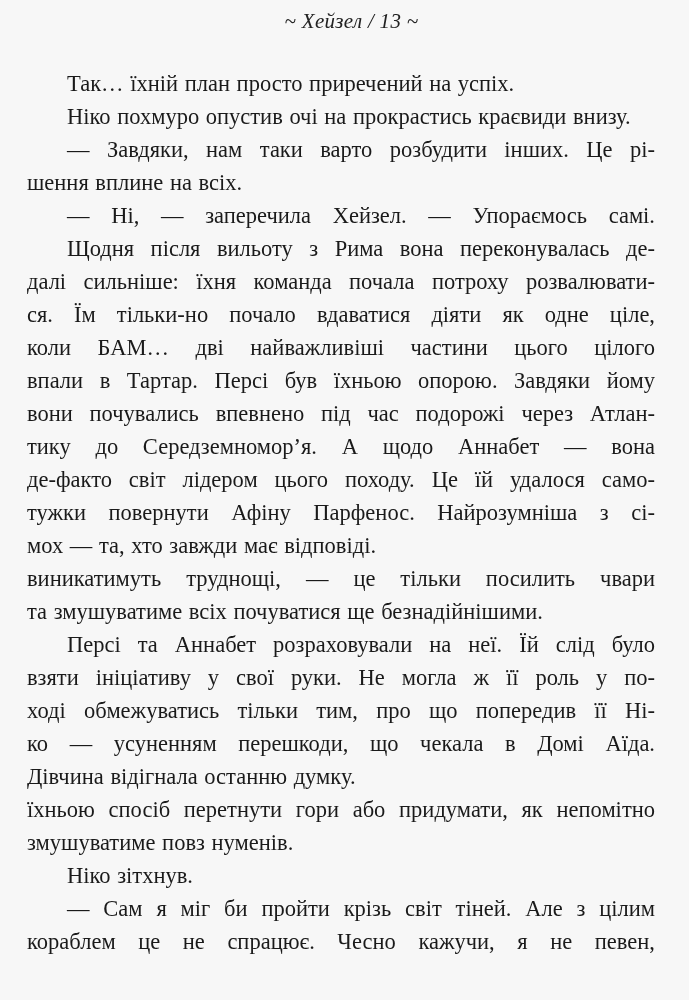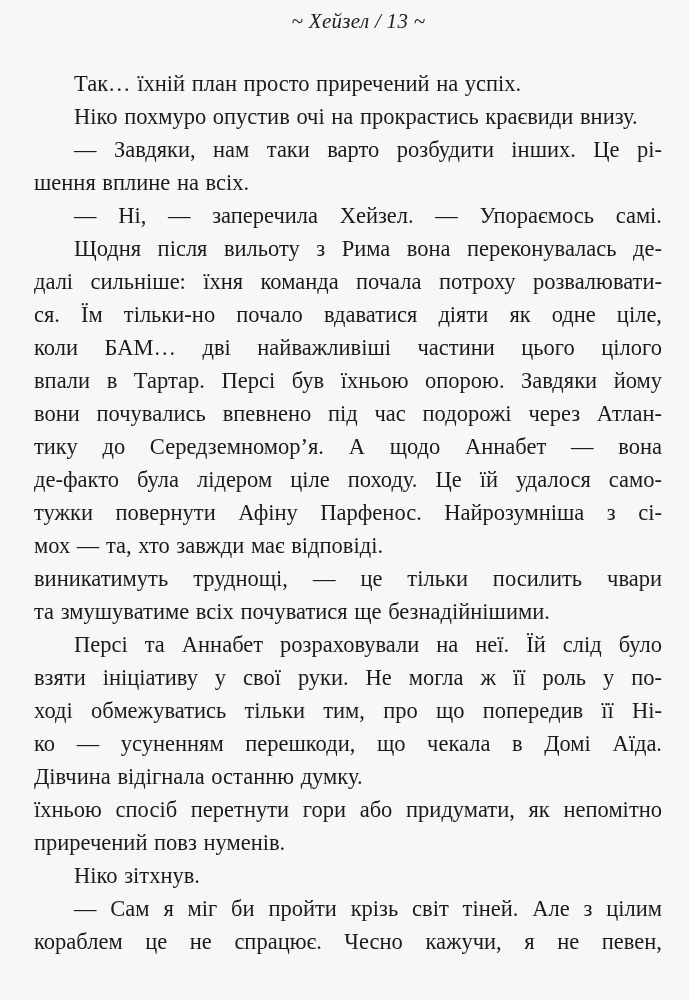--- a/index.html
+++ b/index.html
@@ -10,21 +10,21 @@
     body {
       width: 689px;
       height: 1000px;
       overflow: hidden;
       position: relative;
       color: #1a1a1a;
       font-family: "DejaVu Serif", "Liberation Serif", serif;
     }
     .page {
       position: absolute;
-      left: 14px;
+      left: 7px;
       top: 0;
       width: 660px;
       height: 1000px;
     }
     .running-head {
       position: absolute;
       top: 6px;
       left: 0;
       width: 689px;
       text-align: center;
@@ -72,30 +72,30 @@
     <span class="line indent">— Завдяки, нам таки варто розбудити інших. Це рі-</span>
     <span class="line last">шення вплине на всіх.</span>
     <span class="line indent">— Ні, — заперечила Хейзел. — Упораємось самі.</span>
     <span class="line indent">Щодня після вильоту з Рима вона переконувалась де-</span>
     <span class="line">далі сильніше: їхня команда почала потроху розвалювати-</span>
     <span class="line">ся. Їм тільки-но почало вдаватися діяти як одне ціле,</span>
     <span class="line">коли БАМ… дві найважливіші частини цього цілого</span>
     <span class="line">впали в Тартар. Персі був їхньою опорою. Завдяки йому</span>
     <span class="line">вони почувались впевнено під час подорожі через Атлан-</span>
     <span class="line">тику до Середземномор’я. А щодо Аннабет — вона</span>
-    <span class="line">де-факто була лідером ціле походу. Це їй удалося само-</span>
+    <span class="line">де-факто світ лідером цього походу. Це їй удалося само-</span>
     <span class="line">тужки повернути Афіну Парфенос. Найрозумніша з сі-</span>
     <span class="line last">мох — та, хто завжди має відповіді.</span>
     <span class="line">виникатимуть труднощі, — це тільки посилить чвари</span>
     <span class="line last">та змушуватиме всіх почуватися ще безнадійнішими.</span>
     <span class="line indent">Персі та Аннабет розраховували на неї. Їй слід було</span>
     <span class="line">взяти ініціативу у свої руки. Не могла ж її роль у по-</span>
     <span class="line">ході обмежуватись тільки тим, про що попередив її Ні-</span>
     <span class="line">ко — усуненням перешкоди, що чекала в Домі Аїда.</span>
     <span class="line last">Дівчина відігнала останню думку.</span>
     <span class="line">їхньою спосіб перетнути гори або придумати, як непомітно</span>
-    <span class="line last">приречений повз нуменів.</span>
+    <span class="line last">змушуватиме повз нуменів.</span>
     <span class="line indent last">Ніко зітхнув.</span>
     <span class="line indent">— Сам я міг би пройти крізь світ тіней. Але з цілим</span>
     <span class="line">кораблем це не спрацює. Чесно кажучи, я не певен,</span>
 
   </div>
 </div>
 
 </body></html>

